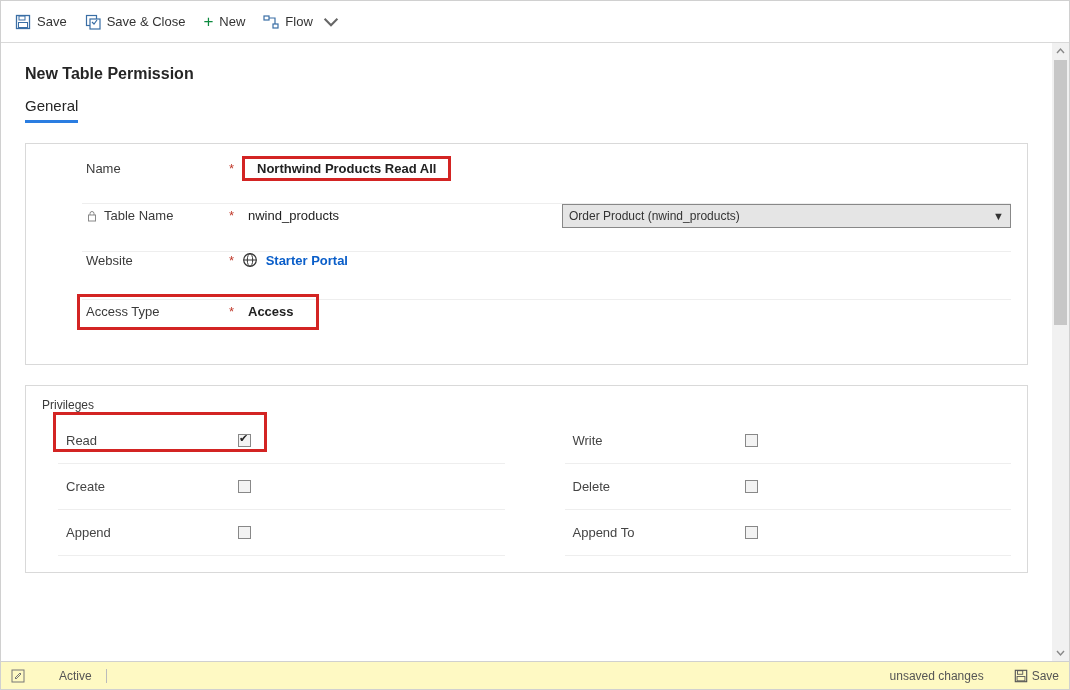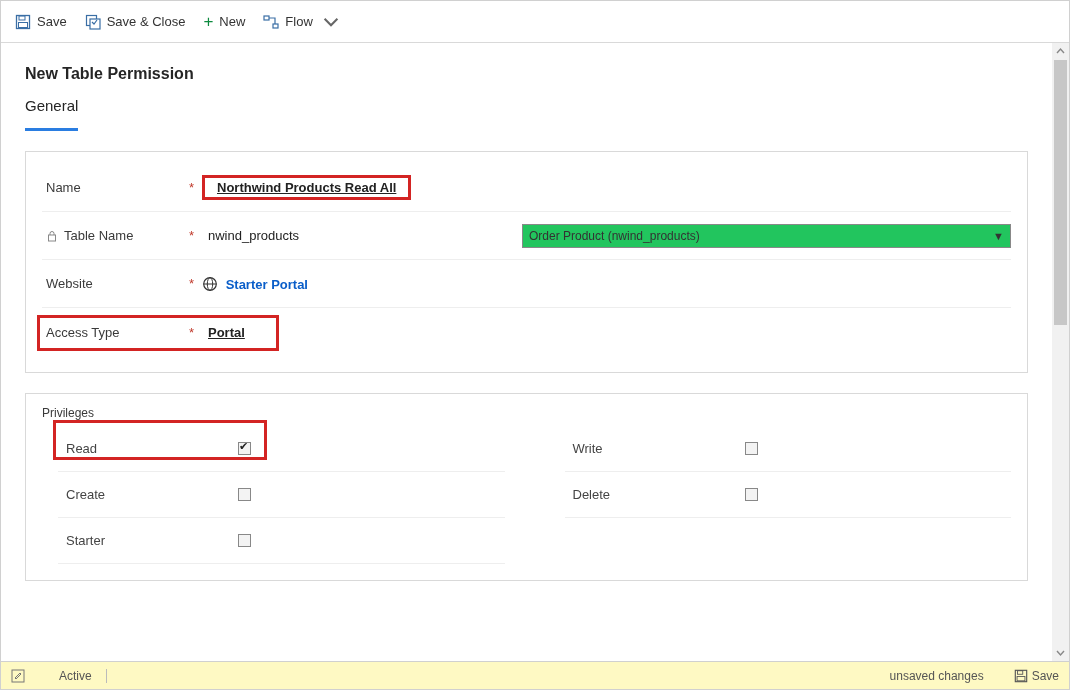--- a/index.html
+++ b/index.html
@@ -15,44 +15,44 @@
   .body-wrap { position: relative; flex: 1; display: flex; overflow: hidden; }
   .body-scroll { flex: 1; overflow: hidden; padding: 0; }
   .fake-scrollbar { width: 17px; background: #f1f1f1; display: flex; flex-direction: column; }
   .fake-sb-btn { height: 17px; background: #f1f1f1; display:flex; align-items:center; justify-content:center;}
   .fake-sb-track { flex: 1; position: relative; }
   .fake-sb-thumb { position: absolute; left: 2px; right: 2px; top: 0; height: 265px; background: #c7c7c7; }
   
   .page-pad { padding: 22px 24px 10px 24px; }
   h1.page-title { font-size: 16px; font-weight: 600; margin-bottom: 14px; color: #252525; }
   .tab-row { display: flex; gap: 14px; }
-  .tab { padding-bottom: 14px; font-size: 15px; color: #252525; cursor: pointer; }
+  .tab { padding-bottom: 6px; font-size: 15px; color: #252525; cursor: pointer; }
   .tab.active { border-bottom: 3px solid #2a7de1; }
   
   .card { margin: 10px 24px 20px 24px; border: 1px solid #d9d9d9; padding: 12px 16px 16px 16px; }
   
-  .field-row { display: flex; align-items: center; min-height: 48px; border-bottom: 1px solid #eee; }
+  .field-row { display: flex; align-items: flex-start; min-height: 48px; border-bottom: 1px solid #eee; margin-left: 40px; }
   .field-row.noborder { border-bottom: none; }
   .field-left { width: 460px; display: flex; align-items: center; }
   .field-right { flex: 1; padding-left: 20px; }
   .fld-label { width: 160px; padding-left: 4px; display: inline-flex; align-items: center; gap: 6px; color: #3a3a3a; }
   .req { color: #c0392b; margin-left: auto; padding-right: 8px; }
   .fld-value { font-weight: 400; color: #222; padding: 4px 6px; }
-  .fld-value.bold { font-weight: 600; text-decoration: underline; }
+  .fld-value.bold { font-weight: 600; }
   .link { color: #0a5ec9; font-weight: 600; }
   .globe { display: inline-block; width: 16px; height: 16px; vertical-align: -3px; margin-right: 4px; }
   .lock-svg { width: 12px; height: 12px; }
   
   .hl { border: 3px solid #d32423; display: inline-block; }
   .hl-name { padding: 2px 6px; }
   .rel { position: relative; }
   .hl-access { position: absolute; left: -5px; top: -6px; width: 242px; height: 36px; border: 3px solid #d32423; pointer-events:none; }
   .hl-read { position: absolute; left: -5px; top: -6px; width: 214px; height: 40px; border: 3px solid #d32423; pointer-events:none; }
   
-  .dd { width: 100%; height: 24px; border: 1px solid #888; background: #22c55e; display: flex; align-items: center; padding: 0 6px; font-size: 12px; color: #333; justify-content: space-between; }
+  .dd { width: 100%; height: 24px; border: 1px solid #888; background: #e5e5e5; display: flex; align-items: center; padding: 0 6px; font-size: 12px; color: #333; justify-content: space-between; }
   .dd .caret { font-size: 11px; }
   
   .section-title { font-size: 12px; color: #3a3a3a; margin-bottom: 6px; }
   .priv-grid { display: grid; grid-template-columns: 1fr 1fr; column-gap: 60px; margin-left: 16px; }
   .priv-row { display: flex; align-items: center; height: 46px; border-bottom: 1px solid #eee; position: relative; }
   .priv-label { width: 180px; padding-left: 8px; color: #444; }
   .priv-cb { appearance: none; width: 13px; height: 13px; border: 1px solid #888; background: #f3f3f3; position: relative; }
   .priv-cb.checked::after { content: "✔"; position: absolute; top: -3px; left: 0px; font-size: 11px; color: #222; }
   
   .footer { height: 28px; background: #fef9c3; border-top: 1px solid #d0d0d0; display: flex; align-items: center; padding: 0 10px; font-size: 12px; color: #555; gap: 10px; }
@@ -161,21 +161,21 @@
           <div class="field-right"></div>
         </div>
 
         <div class="field-row noborder rel">
           <div class="field-left rel">
             <span class="hl-access"></span>
             <span class="fld-label">
               <span>Access Type</span>
               <span class="req">*</span>
             </span>
-            <span class="fld-value bold">Portal</span>
+            <span class="fld-value bold">Access</span>
           </div>
           <div class="field-right"></div>
         </div>
       </div>
 
       <div class="card">
         <div class="section-title">Privileges</div>
         <div class="priv-grid">
 
           <div class="priv-row rel">
@@ -193,24 +193,28 @@
             <span class="priv-label">Create</span>
             <span class="priv-cb"></span>
           </div>
 
           <div class="priv-row">
             <span class="priv-label">Delete</span>
             <span class="priv-cb"></span>
           </div>
 
           <div class="priv-row">
-            <span class="priv-label">Starter</span>
-            <span class="priv-cb"></span>
-          </div>
-
+            <span class="priv-label">Append</span>
+            <span class="priv-cb"></span>
+          </div>
+
+          <div class="priv-row">
+            <span class="priv-label">Append To</span>
+            <span class="priv-cb"></span>
+          </div>
         </div>
       </div>
     </div>
 
     <div class="fake-scrollbar">
       <div class="fake-sb-btn">
           <svg width="9" height="9" viewBox="0 0 9 9">
             <path d="M1 6 L4.5 2 L8 6" fill="none" stroke="#888" stroke-width="1.4"></path>
           </svg>
         </div>

